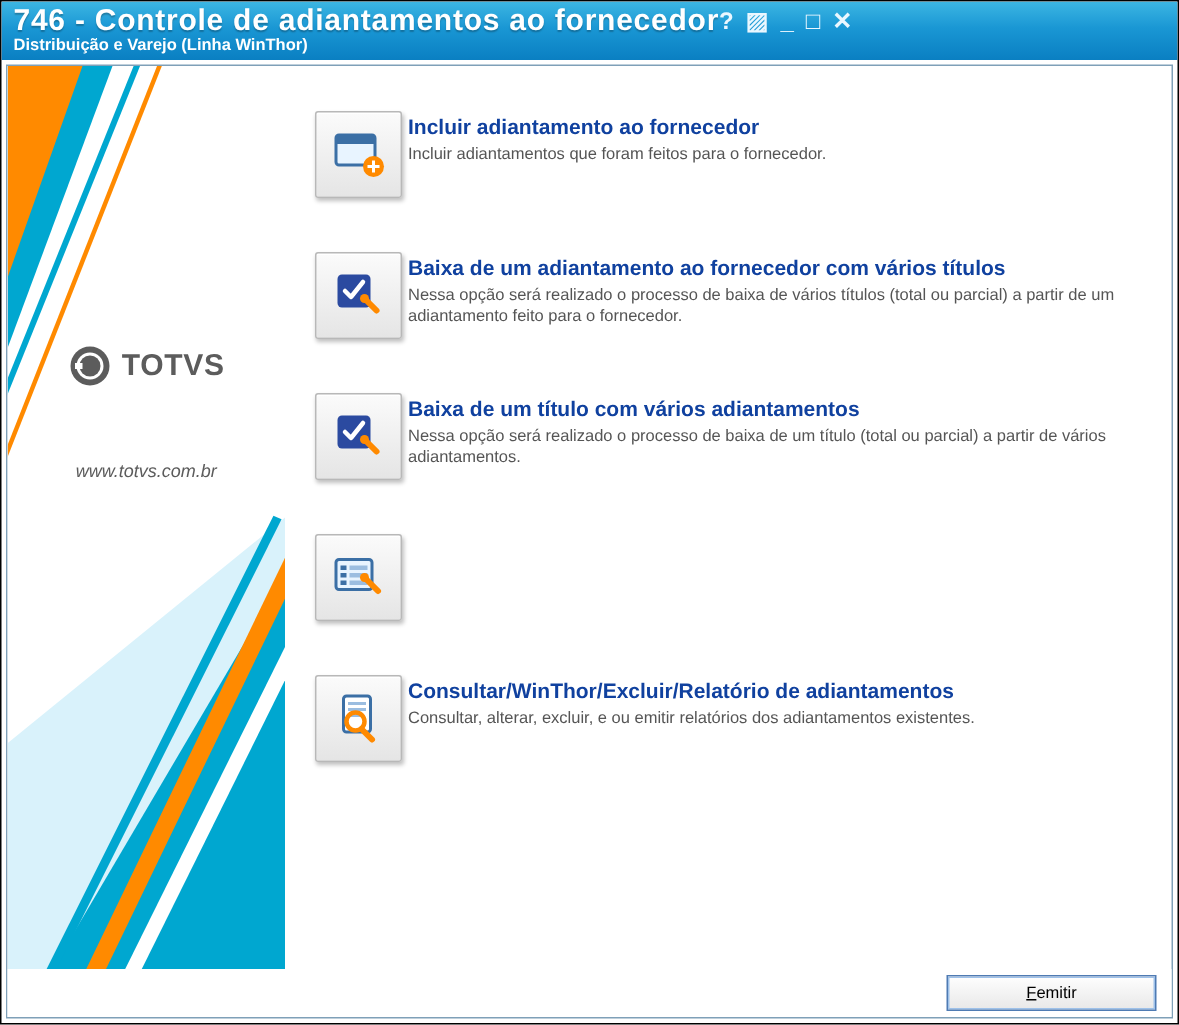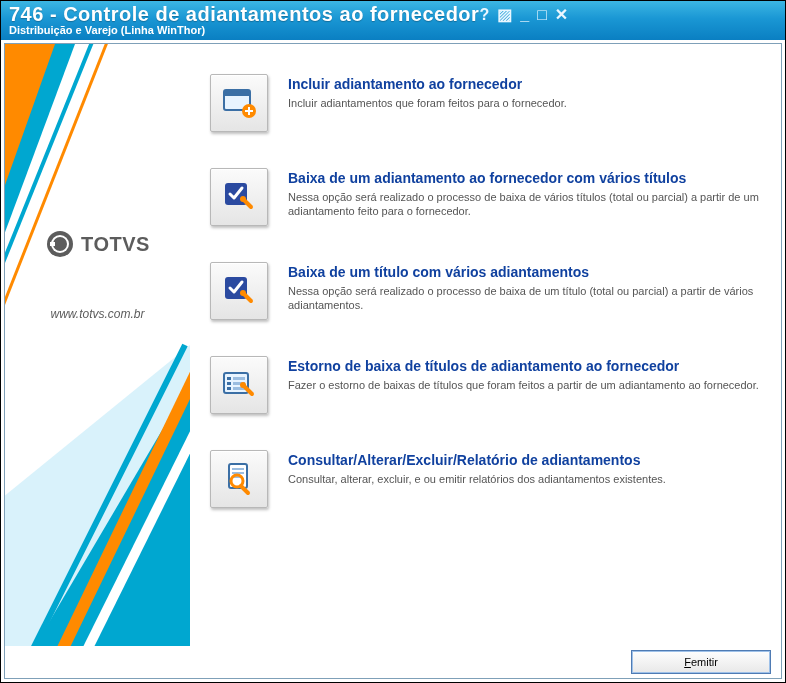--- a/index.html
+++ b/index.html
@@ -100,21 +100,21 @@
   .options {
     flex: 1;
     padding: 30px 20px 10px 20px;
     display: flex;
     flex-direction: column;
     gap: 36px;
     overflow-y: auto;
   }
   .option {
     display: flex;
-    gap: 20px;
+    gap: 4px;
     align-items: flex-start;
   }
   .option .icon-btn {
     width: 58px; height: 58px;
     background: linear-gradient(to bottom, #fbfbfb, #e5e5e5);
     border: 1px solid #b8b8b8;
     border-radius: 2px;
     box-shadow: 0 1px 0 #fff inset, 1px 2px 3px rgba(0,0,0,0.25);
     display:flex; align-items:center; justify-content:center;
     cursor: pointer;
@@ -258,39 +258,35 @@
             <rect x="6" y="10" width="4" height="3" fill="#3b6fa5"></rect>
               <rect x="12" y="10" width="12" height="3" fill="#9bbde0"></rect>
             <rect x="6" y="15" width="4" height="3" fill="#3b6fa5"></rect>
               <rect x="12" y="15" width="12" height="3" fill="#9bbde0"></rect>
             <rect x="6" y="20" width="4" height="3" fill="#3b6fa5"></rect>
               <rect x="12" y="20" width="12" height="3" fill="#9bbde0"></rect>
             <path d="M22 18 l9 9" stroke="#ff8a00" stroke-width="4" stroke-linecap="round"></path>
             <circle cx="22" cy="18" r="3" fill="#ff8a00"></circle>
           </svg>
         </div>
-        <div class="texts">
-          <span class="opt-title">Estorno de baixa de títulos de adiantamento ao fornecedor</span>
-          <span class="opt-desc">Fazer o estorno de baixas de títulos que foram feitos a partir de um adiantamento ao fornecedor.</span>
-        </div>
       </div>
 
       <div class="option">
         <div class="icon-btn">
           <svg viewBox="0 0 36 36">
             <rect x="8" y="3" width="18" height="24" rx="2" fill="#fff" stroke="#3b6fa5" stroke-width="2"></rect>
             <line x1="11" y1="8" x2="23" y2="8" stroke="#9bbde0" stroke-width="2"></line>
             <line x1="11" y1="12" x2="23" y2="12" stroke="#9bbde0" stroke-width="2"></line>
             <line x1="11" y1="16" x2="20" y2="16" stroke="#9bbde0" stroke-width="2"></line>
             <circle cx="16" cy="20" r="6" fill="none" stroke="#ff8a00" stroke-width="3"></circle>
             <line x1="20" y1="25" x2="27" y2="32" stroke="#ff8a00" stroke-width="4" stroke-linecap="round"></line>
           </svg>
         </div>
         <div class="texts">
-          <span class="opt-title">Consultar/Alterar/Excluir/Relatório de adiantamentos</span>
+          <span class="opt-title">Consultar/WinThor/Excluir/Relatório de adiantamentos</span>
           <span class="opt-desc">Consultar, alterar, excluir, e ou emitir relatórios dos adiantamentos existentes.</span>
         </div>
       </div>
 
     </div>
   </div>
 
   <div class="bottombar">
     <button><span class="u">F</span><span>emitir</span></button>
   </div>

